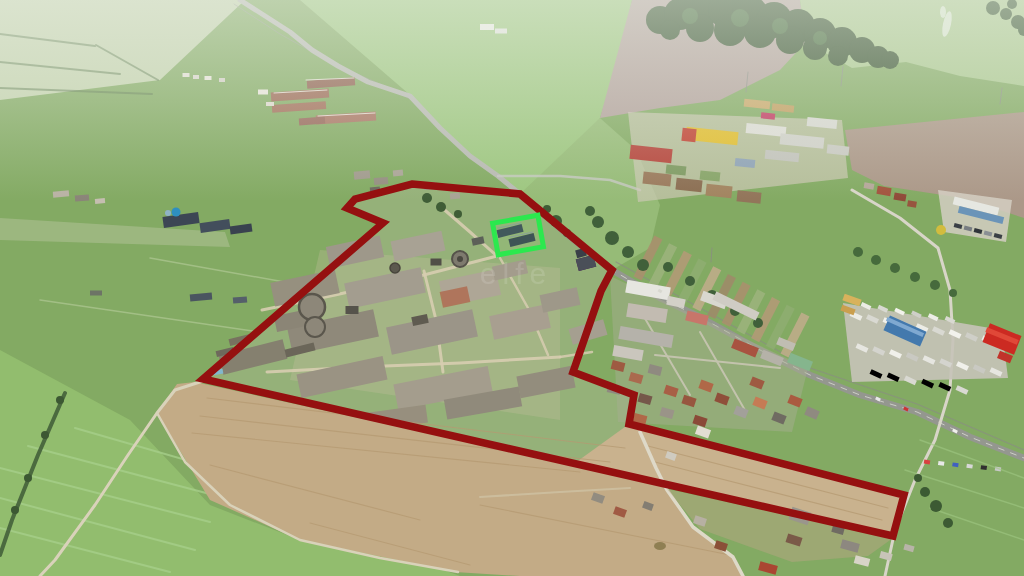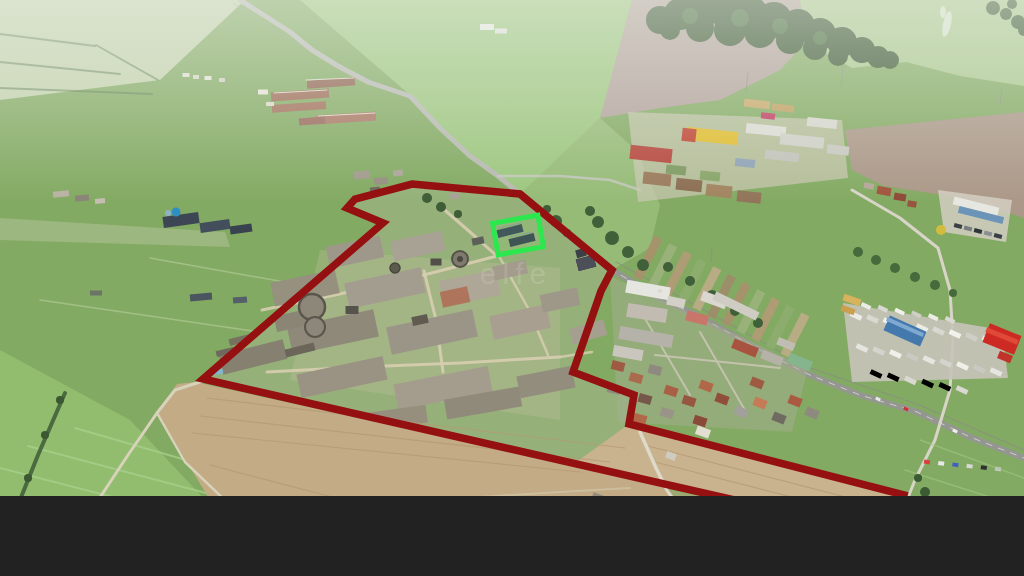--- a/index.html
+++ b/index.html
@@ -1,16 +1,16 @@
 <!DOCTYPE html>
 <html><head>
 <meta charset="utf-8">
 <style>
   html,body{margin:0;padding:0;background:#222;}
-  #stage{position:relative;width:1024px;height:496px;overflow:hidden;font-family:"Liberation Sans",sans-serif;}
+  #stage{position:relative;width:1024px;height:576px;overflow:hidden;font-family:"Liberation Sans",sans-serif;}
   svg{display:block;}
 </style>
 </head>
 <body>
 
 <div id="stage">
   <svg id="scene" width="1024" height="576" viewBox="0 0 1024 576" xmlns="http://www.w3.org/2000/svg">
     <defs>
       <linearGradient id="hazeGrad" x1="0" y1="0" x2="0" y2="1">
         <stop offset="0" stop-color="#eef2ea" stop-opacity="0.55"></stop>

